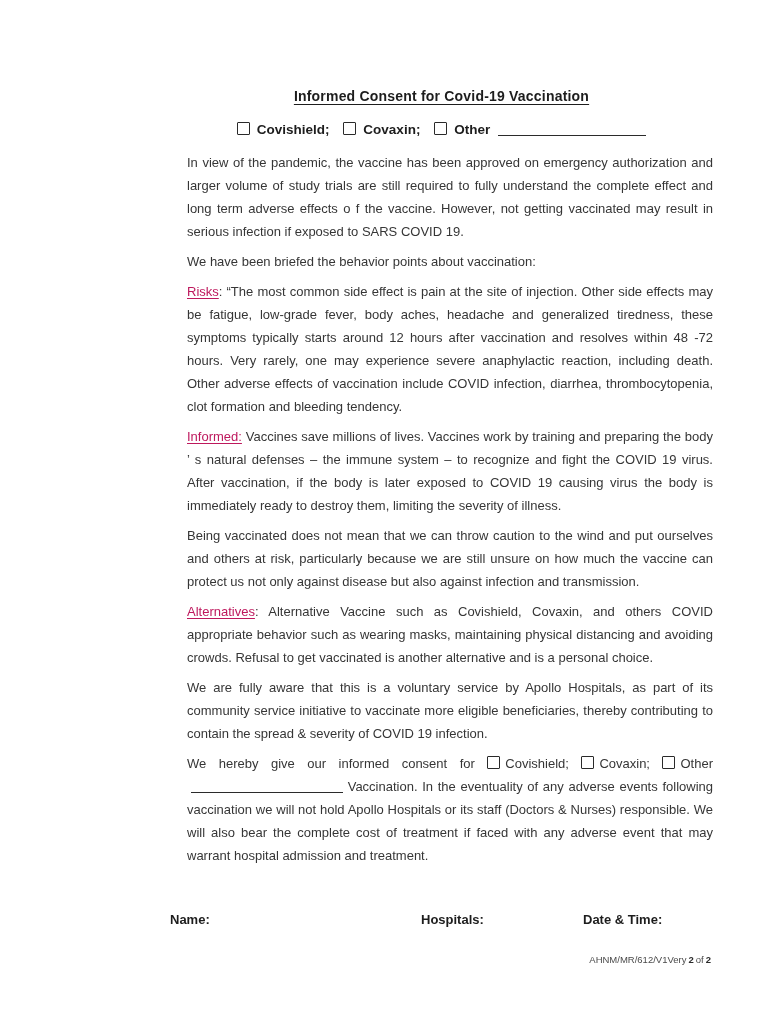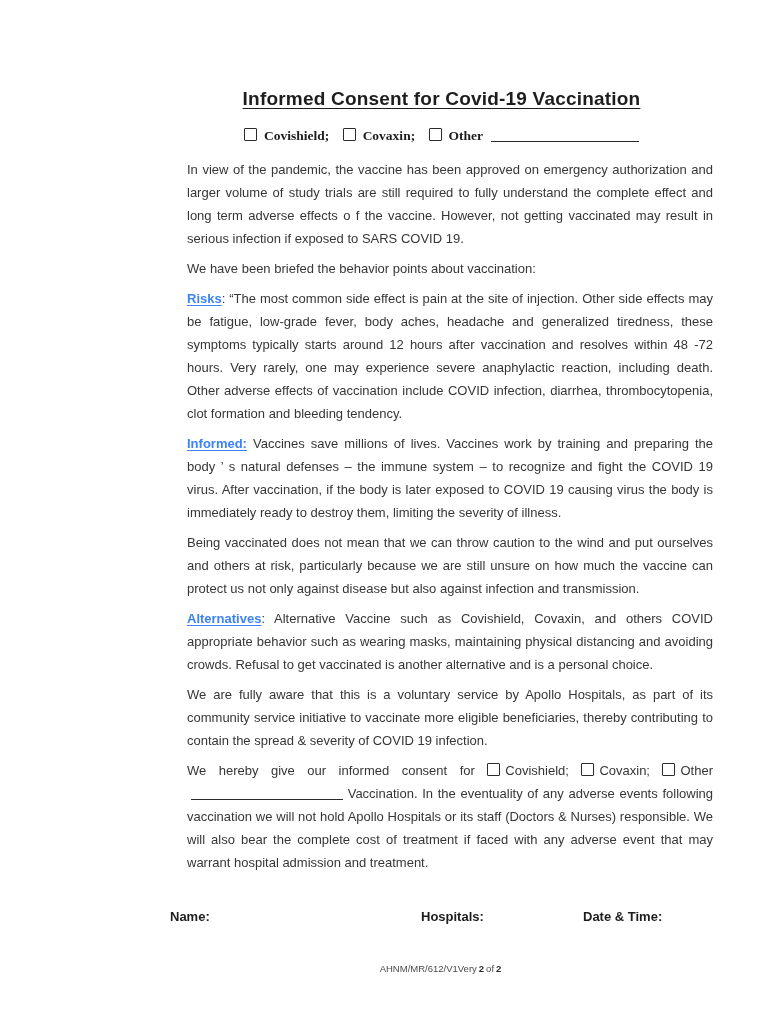--- a/index.html
+++ b/index.html
@@ -13,36 +13,35 @@
     height: 1024px;
     background: #ffffff;
     font-family: "Liberation Sans", sans-serif;
     color: #363636;
     box-sizing: border-box;
     padding: 88px 49px 0 170px;
     overflow: hidden;
   }
   .doc-title {
     text-align: center;
-    font-size: 19px;
+    font-size: 14px;
     font-weight: bold;
     color: #1d1d1d;
     text-decoration: underline;
     text-underline-offset: 3px;
     margin: 0 0 18px 0;
     letter-spacing: 0.2px;
   }
   .vaccine-line {
     text-align: center;
     font-size: 13.5px;
     font-weight: bold;
     color: #1d1d1d;
     margin: 0 0 14px 0;
     white-space: nowrap;
-    font-family: Liberation Serif, serif;
   }
   .checkbox {
     display: inline-block;
     width: 11px;
     height: 11px;
     border: 1.6px solid #2a2a2a;
     border-radius: 1px;
     vertical-align: -1px;
     margin-right: 7px;
     background: #ffffff;
@@ -60,38 +59,38 @@
   }
   .blank.title-blank { width: 148px; margin-left: 8px; }
   .blank.consent-blank { width: 152px; margin-left: 4px; border-bottom-width: 1.3px; }
   .body-text p {
     font-size: 13px;
     line-height: 23px;
     text-align: justify;
     margin: 0 0 7px 17px;
   }
   .lead {
-    font-weight: bold;
-    color: #3b82f6;
+    font-weight: normal;
+    color: #be185d;
     text-decoration: underline;
     text-underline-offset: 2px;
   }
   .sig-row {
     display: grid;
     grid-template-columns: 251px 162px 1fr;
-    margin-top: 35px;
+    margin-top: 45px;
     font-size: 13px;
     font-weight: bold;
     color: #1d1d1d;
   }
   .footer-row {
     display: flex;
-    justify-content: center;
+    justify-content: flex-end;
     align-items: baseline;
-    margin-top: 39px;
+    margin-top: 27px;
     font-size: 9.5px;
     color: #4a4a4a;
   }
   .footer-row .page-num { font-weight: bold; color: #2a2a2a; }
   .footer-row .page-of span { margin-right: 2px; }
 </style>
 </head>
 <body>
 
 <div class="page">

